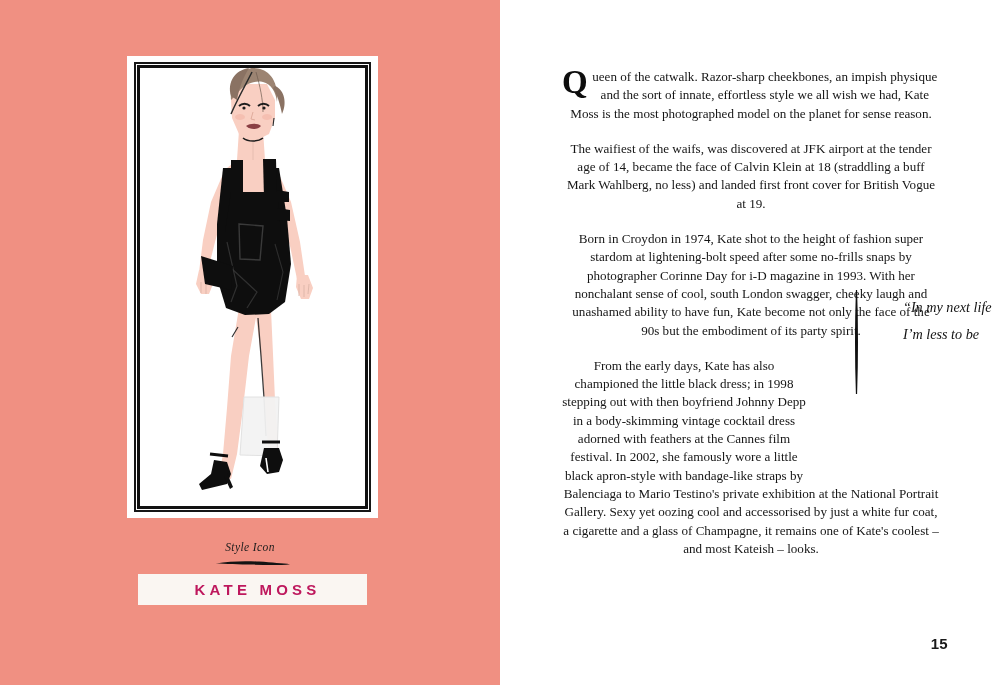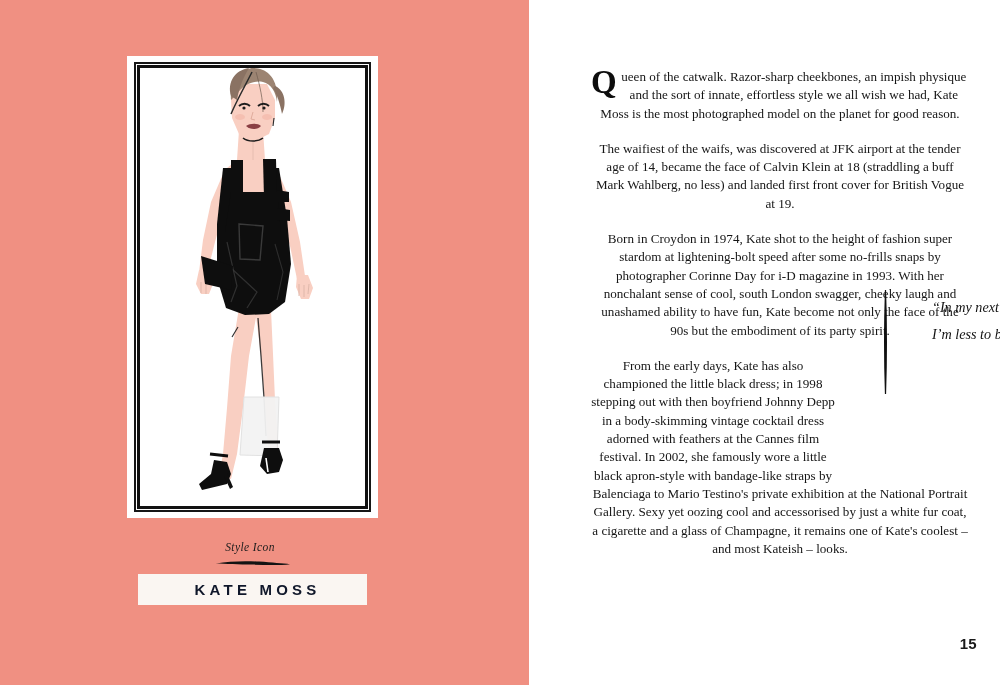--- a/index.html
+++ b/index.html
@@ -20,21 +20,20 @@
     display: flex;
   }
 
   
   .page-left {
     position: relative;
     width: 500px;
     height: 685px;
     background: #f09082;
     flex: 0 0 500px;
-    padding-left: 29px;
   }
 
   .art-card {
     position: absolute;
     left: 127px;
     top: 56px;
     width: 251px;
     height: 462px;
     background: #ffffff;
   }
@@ -90,21 +89,21 @@
     background: #faf6f2;
     display: flex;
     align-items: center;
     justify-content: center;
   }
   .name-banner-text {
     font-family: "Liberation Sans", sans-serif;
     font-weight: bold;
     font-size: 15px;
     letter-spacing: 4.2px;
-    color: #0f172a;
+    color: #be185d;
     padding-left: 4px;
     margin-left: 6px;
   }
 
   
   .page-right {
     position: relative;
     width: 500px;
     height: 685px;
     background: #ffffff;
@@ -287,21 +286,21 @@
 
     <div class="name-banner">
       <span class="name-banner-text">KATE MOSS</span>
     </div>
   </div>
 
   <div class="page-right">
 
     <div class="copy-block">
 
-      <p class="body-par par-lead"><span class="dropcap">Q</span><span>ueen of the catwalk. Razor-sharp cheekbones, an impish physique and the sort of innate, effortless style we all wish we had, Kate Moss is the most photographed model on the planet for good reason.</span></p>
+      <p class="body-par par-lead"><span class="dropcap">Q</span><span>ueen of the catwalk. Razor-sharp cheekbones, an impish physique and the sort of innate, effortless style we all wish we had, Kate Moss is the most photographed model on the planet for sense reason.</span></p>
 
       <p class="body-par">The waifiest of the waifs, was discovered at JFK airport at the tender age of 14, became the face of Calvin Klein at 18 (straddling a buff Mark Wahlberg, no less) and landed first front cover for British Vogue at 19.</p>
 
       <p class="body-par">Born in Croydon in 1974, Kate shot to the height of fashion super stardom at lightening-bolt speed after some no-frills snaps by photographer Corinne Day for i-D magazine in 1993. With her nonchalant sense of cool, south London swagger, cheeky laugh and unashamed ability to have fun, Kate become not only the face of the 90s but the embodiment of its party spirit.</p>
 
       <div class="par-wrap-region">
         <div class="quote-float"></div>
         <p class="body-par">From the early days, Kate has also championed the little black dress; in 1998 stepping out with then boyfriend Johnny Depp in a body-skimming vintage cocktail dress adorned with feathers at the Cannes film festival. In 2002, she famously wore a little black apron-style with bandage-like straps by Balenciaga to Mario Testino's private exhibition at the National Portrait Gallery. Sexy yet oozing cool and accessorised by just a white fur coat, a cigarette and a glass of Champagne, it remains one of Kate's coolest – and most Kateish – looks.</p>
       </div>
     </div>

